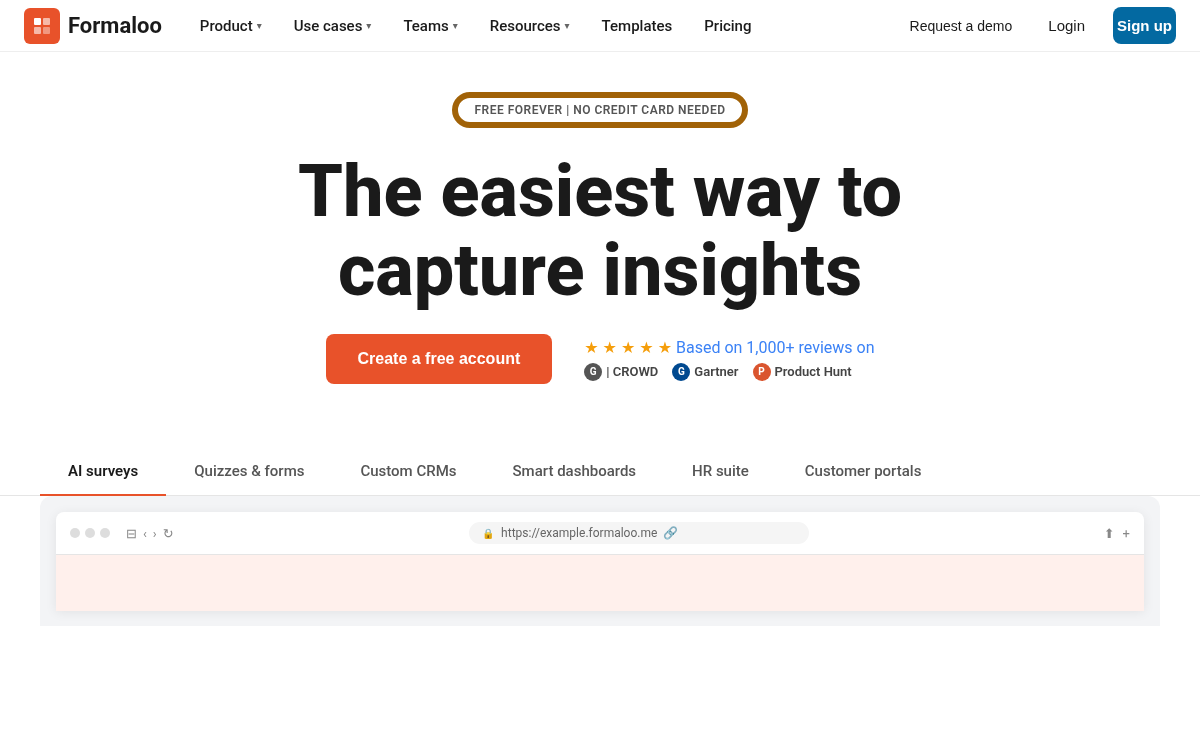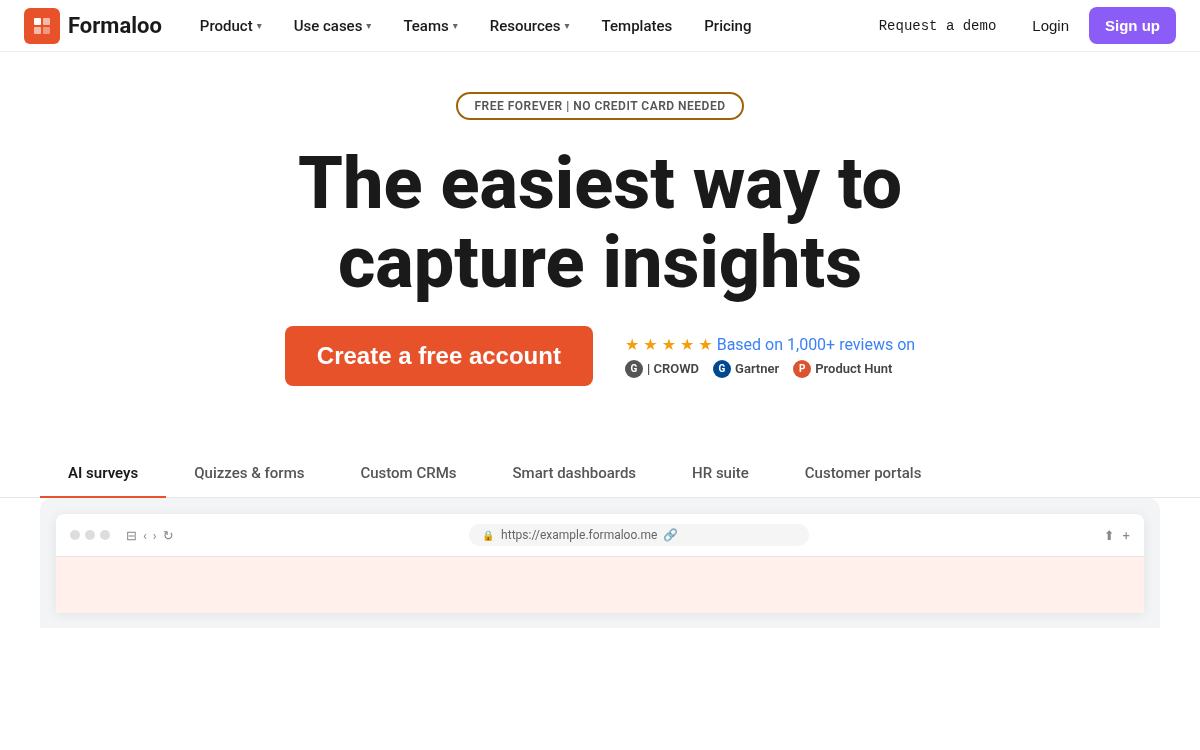--- a/index.html
+++ b/index.html
@@ -57,51 +57,51 @@
     .nav-spacer { flex: 1; }
     .btn-request-demo {
       padding: 8px 16px;
       font-size: 14px;
       font-weight: 500;
       color: #1a1a1a;
       background: transparent;
       border: none;
       cursor: pointer;
       white-space: nowrap;
-      font-family: Liberation Mono, monospace;
     }
     .btn-login {
       padding: 8px 16px;
       font-size: 15px;
       font-weight: 500;
       color: #1a1a1a;
       background: transparent;
       border: none;
       cursor: pointer;
     }
     .btn-signup {
-      padding: 10px 16px;
+      padding: 10px 4px;
       font-size: 15px;
       font-weight: 600;
       color: white;
-      background: #8b5cf6;
+      background: #0369a1;
       border: none;
       border-radius: 8px;
       cursor: pointer;
       white-space: nowrap;
+      margin-left: 8px;
     }
 
     
     .hero {
       text-align: center;
       padding: 40px 20px 24px;
     }
     .badge {
       display: inline-block;
-      border: 2px solid #a16207;
+      border: 6px solid #a16207;
       border-radius: 20px;
       padding: 5px 16px;
       font-size: 12px;
       font-weight: 600;
       letter-spacing: 0.5px;
       color: #555;
       margin-bottom: 24px;
     }
     .hero-title {
       font-size: 72px;
@@ -122,21 +122,21 @@
     
     .cta-row {
       display: flex;
       align-items: center;
       justify-content: center;
       gap: 32px;
       margin-bottom: 40px;
     }
     .btn-cta {
       padding: 16px 32px;
-      font-size: 24px;
+      font-size: 16px;
       font-weight: 600;
       color: white;
       background: #E8522A;
       border: none;
       border-radius: 8px;
       cursor: pointer;
     }
     .reviews-block {
       display: flex;
       flex-direction: column;

